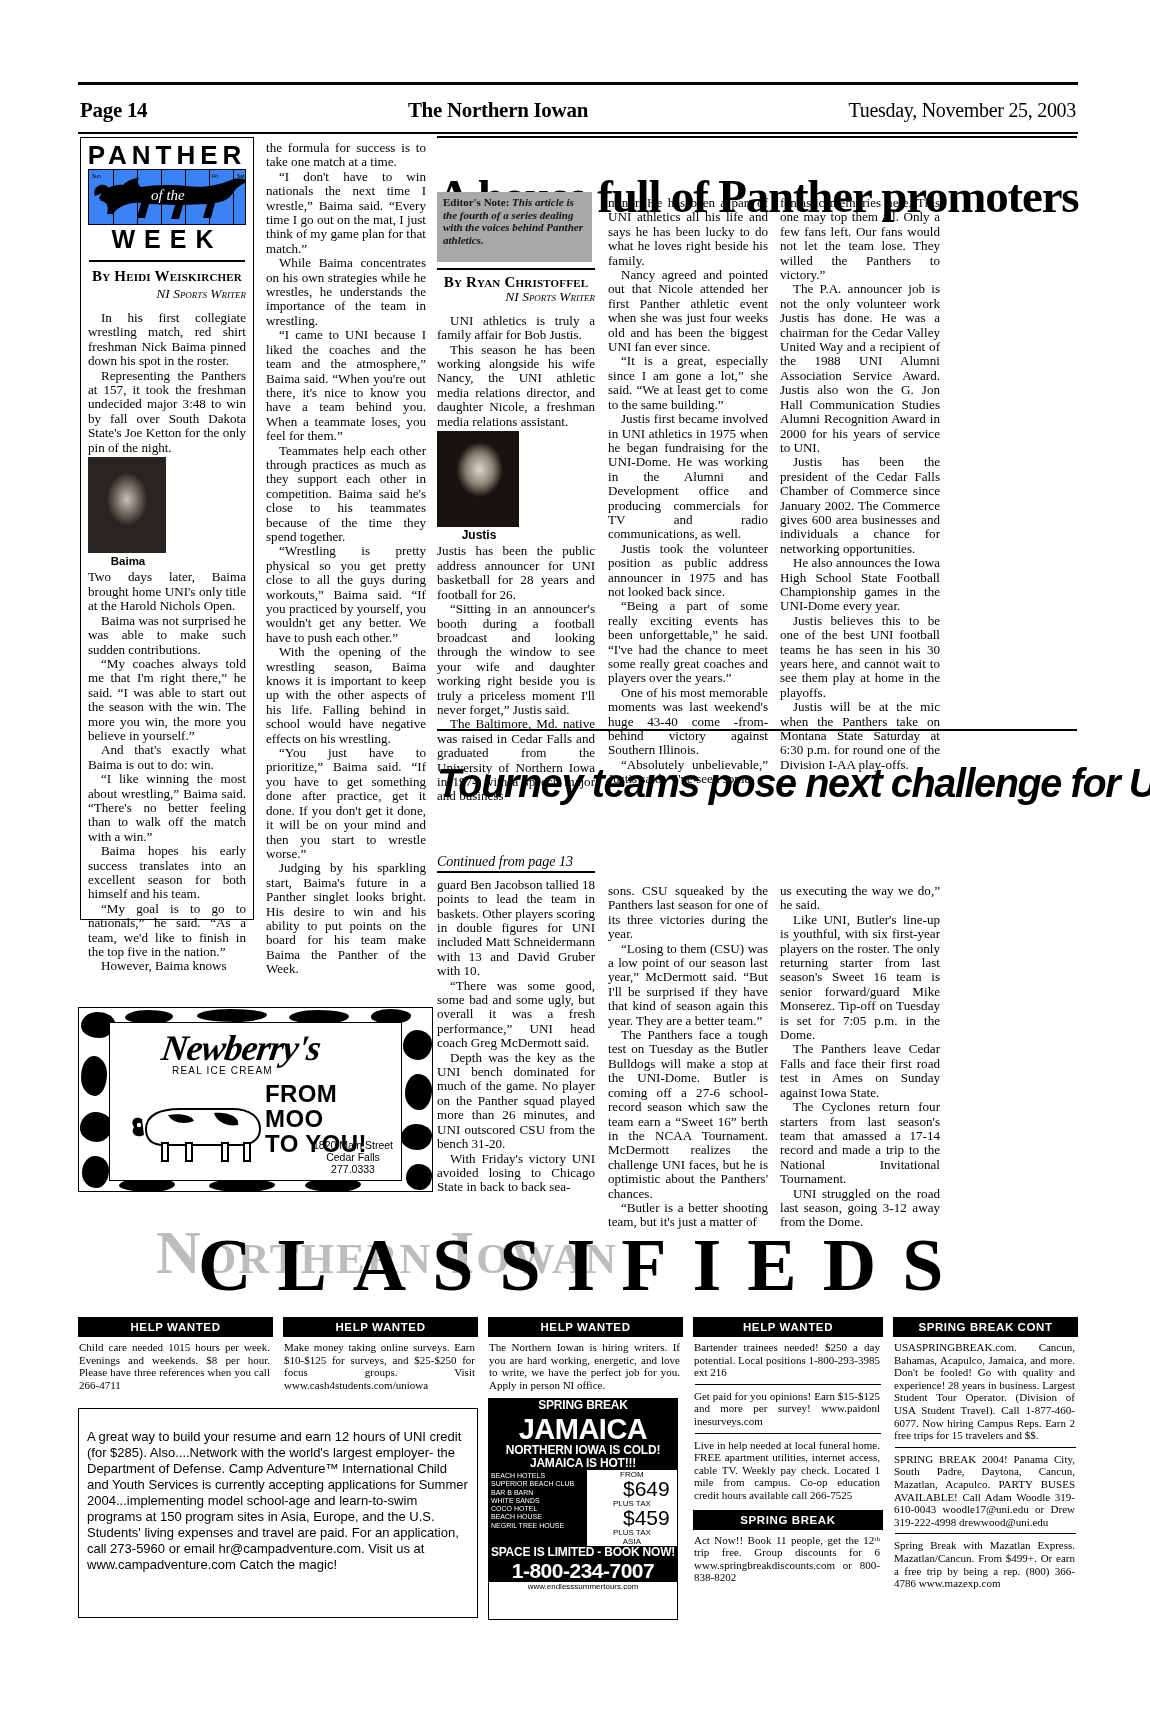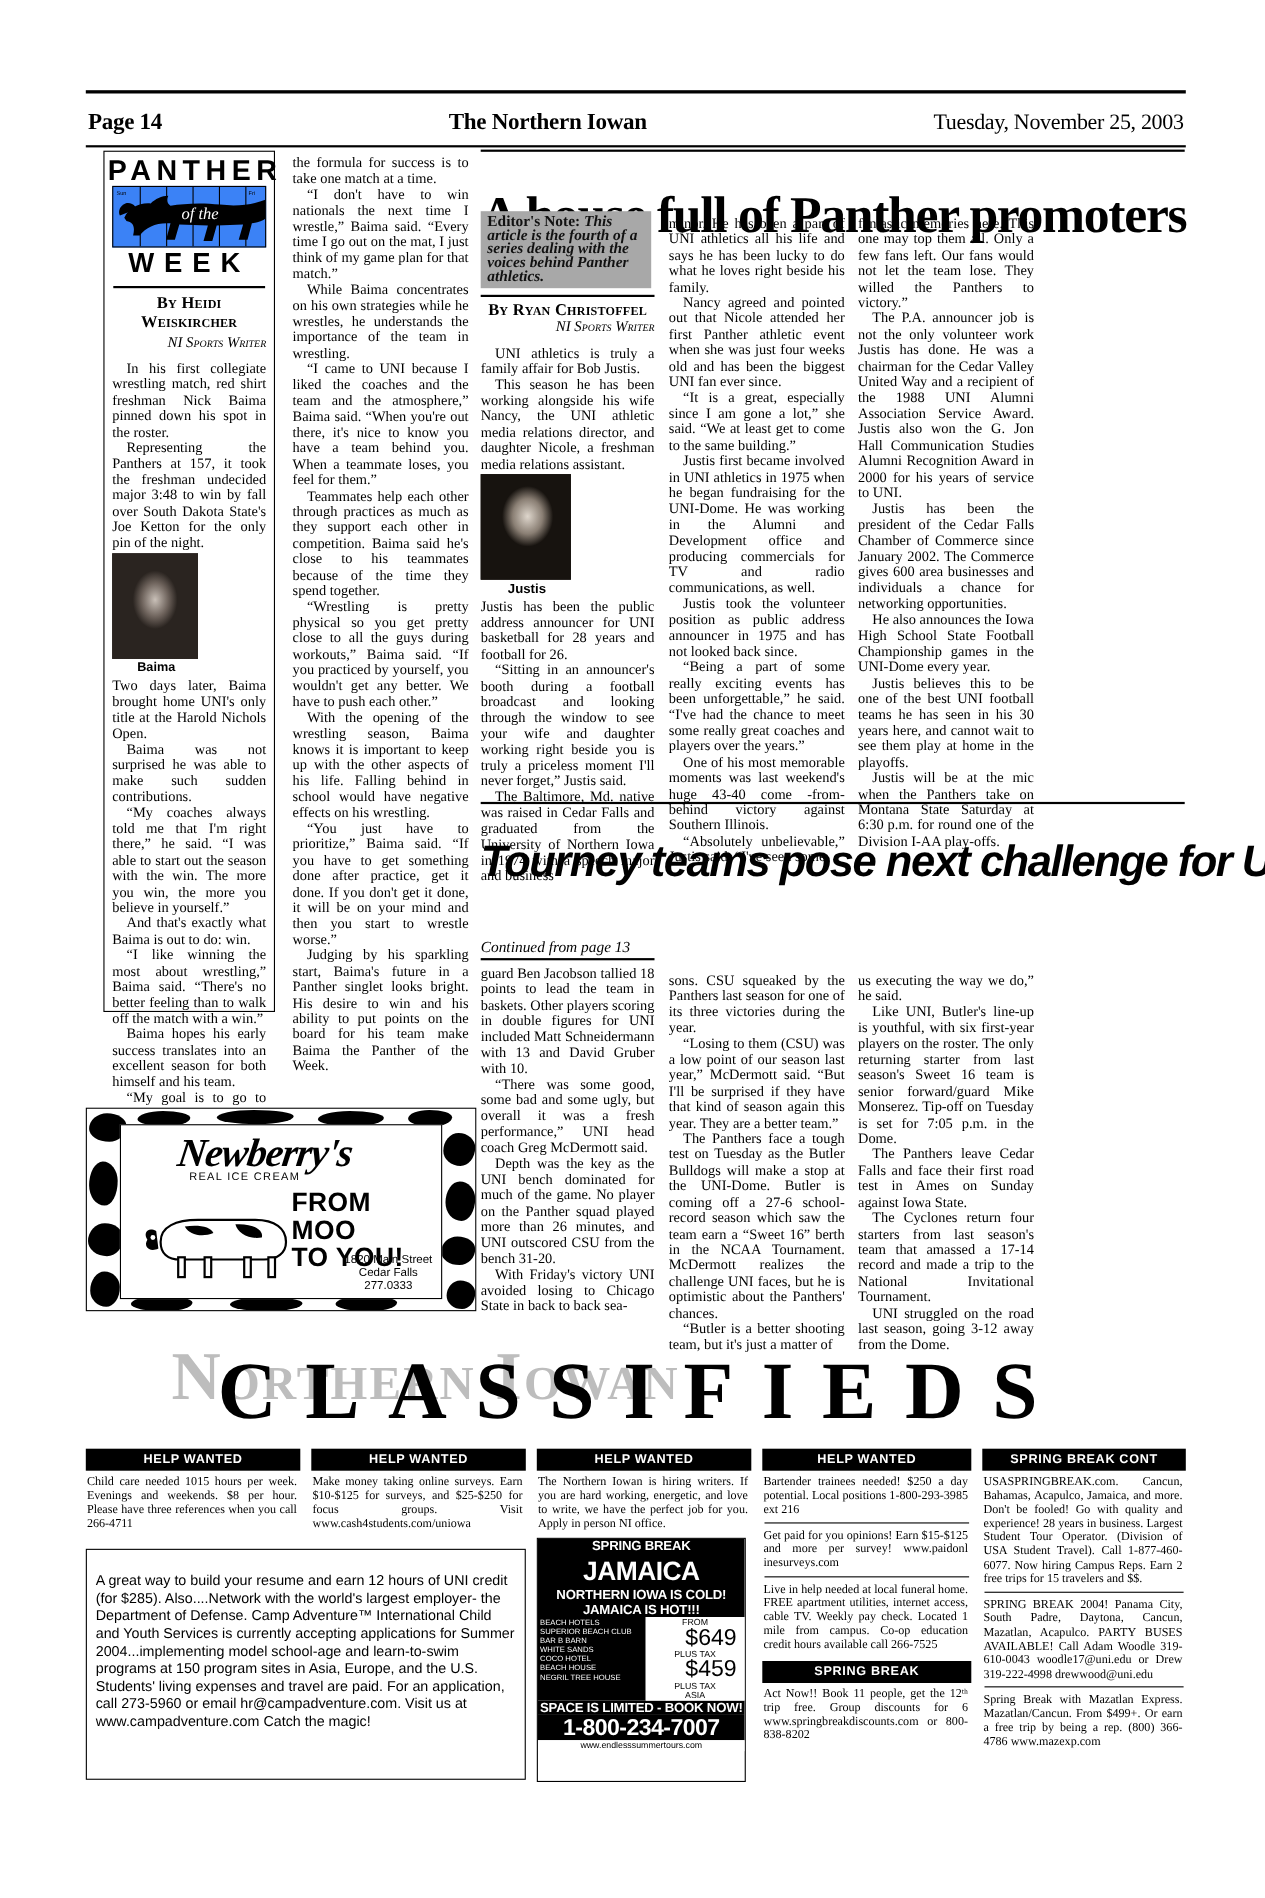--- a/index.html
+++ b/index.html
@@ -29,21 +29,21 @@
          text-align:justify; -webkit-hyphens:auto; hyphens:auto; }
   .col p { margin:0; text-indent:13px; }
   .col p.noind { text-indent:0; }
 
   .byline { text-align:center; font-variant:small-caps; font-weight:bold;
             font-size:15px; letter-spacing:0.2px; margin-bottom:1px;}
   .byline2 { text-align:right; font-variant:small-caps; font-style:italic;
              font-size:13.5px; margin-bottom:9px;}
 
   
-  .potw-box { position:absolute; left:94px; top:137px; width:156px; height:783px;
+  .potw-box { position:absolute; left:80px; top:137px; width:174px; height:783px;
               border:1.6px solid #000; background:#fff; }
   .potw-logo { width:100%; padding:4px 3px 2px 3px; }
   .potw-word { font-family:"Liberation Sans", sans-serif; font-weight:bold;
                font-size:26px; letter-spacing:5px; text-align:center;
                line-height:26px; }
   .potw-word.small { font-size:25px; letter-spacing:9px; }
   .potw-art { position:relative; height:56px; margin:1px 4px 1px 4px;
               border:1.5px solid #000; overflow:hidden; background:#3b82f6; }
   .grid-cell { position:absolute; top:0; bottom:0; width:1px; background:#000; }
   .tiny-lbl { position:absolute; font-family:"Liberation Sans",sans-serif;
@@ -70,21 +70,21 @@
               white-space:nowrap; }
   .hl-tourney { position:absolute; left:437px; top:733px; width:640px;
                 font-family:"Liberation Sans", sans-serif; font-weight:bold;
                 font-style:italic; font-size:40px; line-height:46px;
                 letter-spacing:-1.4px; transform:scaleX(0.99); transform-origin:left;
                 white-space:nowrap; }
   .hl-rule { position:absolute; height:2px; background:#000; }
 
   
   .ednote { position:absolute; left:437px; top:192px; width:155px; height:70px;
-            background:#a8a8a8; padding:4px 6px; font-size:14px;
+            background:#a8a8a8; padding:4px 6px; font-size:11px;
             line-height:12.6px; font-style:italic; font-weight:bold;
             color:#111; overflow:hidden;}
   .ednote b { font-style:normal; }
 
   .justis-photo { float:left; width:82px; height:96px; margin:2px 6px 1px 0;
                   background:
                     radial-gradient(ellipse 27px 32px at 52% 40%, #ded6cc 0%, #8a7f74 50%, #17130f 86%),
                     linear-gradient(#2b2520,#0e0b09); }
   .photo-cap2 { clear:left; text-align:center; font-family:"Liberation Sans",sans-serif;
                 font-weight:bold; font-size:12px; margin:1px 0 2px 0; width:84px;}
@@ -128,21 +128,21 @@
   .cl-ad { font-size:11px; line-height:12.6px; text-align:justify; padding:4px 3px 4px 1px;
            font-family:"Liberation Serif", serif; }
   .cl-sep { height:1px; background:#000; margin:1px 2px; }
   .cl-box { border:1.4px solid #000; padding:20px 8px; font-size:13px; line-height:16px;
             font-family:"Liberation Sans", sans-serif; }
 
   
   .sb-ad { position:absolute; border:1px solid #000; background:#fff; overflow:hidden; }
   .sb-top { background:#000; color:#fff; font-family:"Liberation Sans",sans-serif;
             font-weight:bold; text-align:center; }
-  .sb-jam { font-size:24px; letter-spacing:-0.5px; line-height:30px; padding-top:2px;}
+  .sb-jam { font-size:29px; letter-spacing:-0.5px; line-height:30px; padding-top:2px;}
   .sb-line { font-size:12px; line-height:13px; letter-spacing:-0.2px;}
   .sb-mid { display:flex; }
   .sb-left { width:52%; background:#000; color:#fff; font-family:"Liberation Sans",sans-serif;
              font-size:7px; line-height:8.3px; padding:2px 2px; }
   .sb-right{ width:48%; background:#fff; color:#000; text-align:center;
              font-family:"Liberation Sans",sans-serif; }
   .sb-price { font-weight:normal; font-size:21px; line-height:20px;padding-left:29px; }
   .sb-from { font-size:8px; }
   .sb-phone{ background:#000; color:#fff; text-align:center;
              font-family:"Liberation Sans",sans-serif; font-weight:bold;

